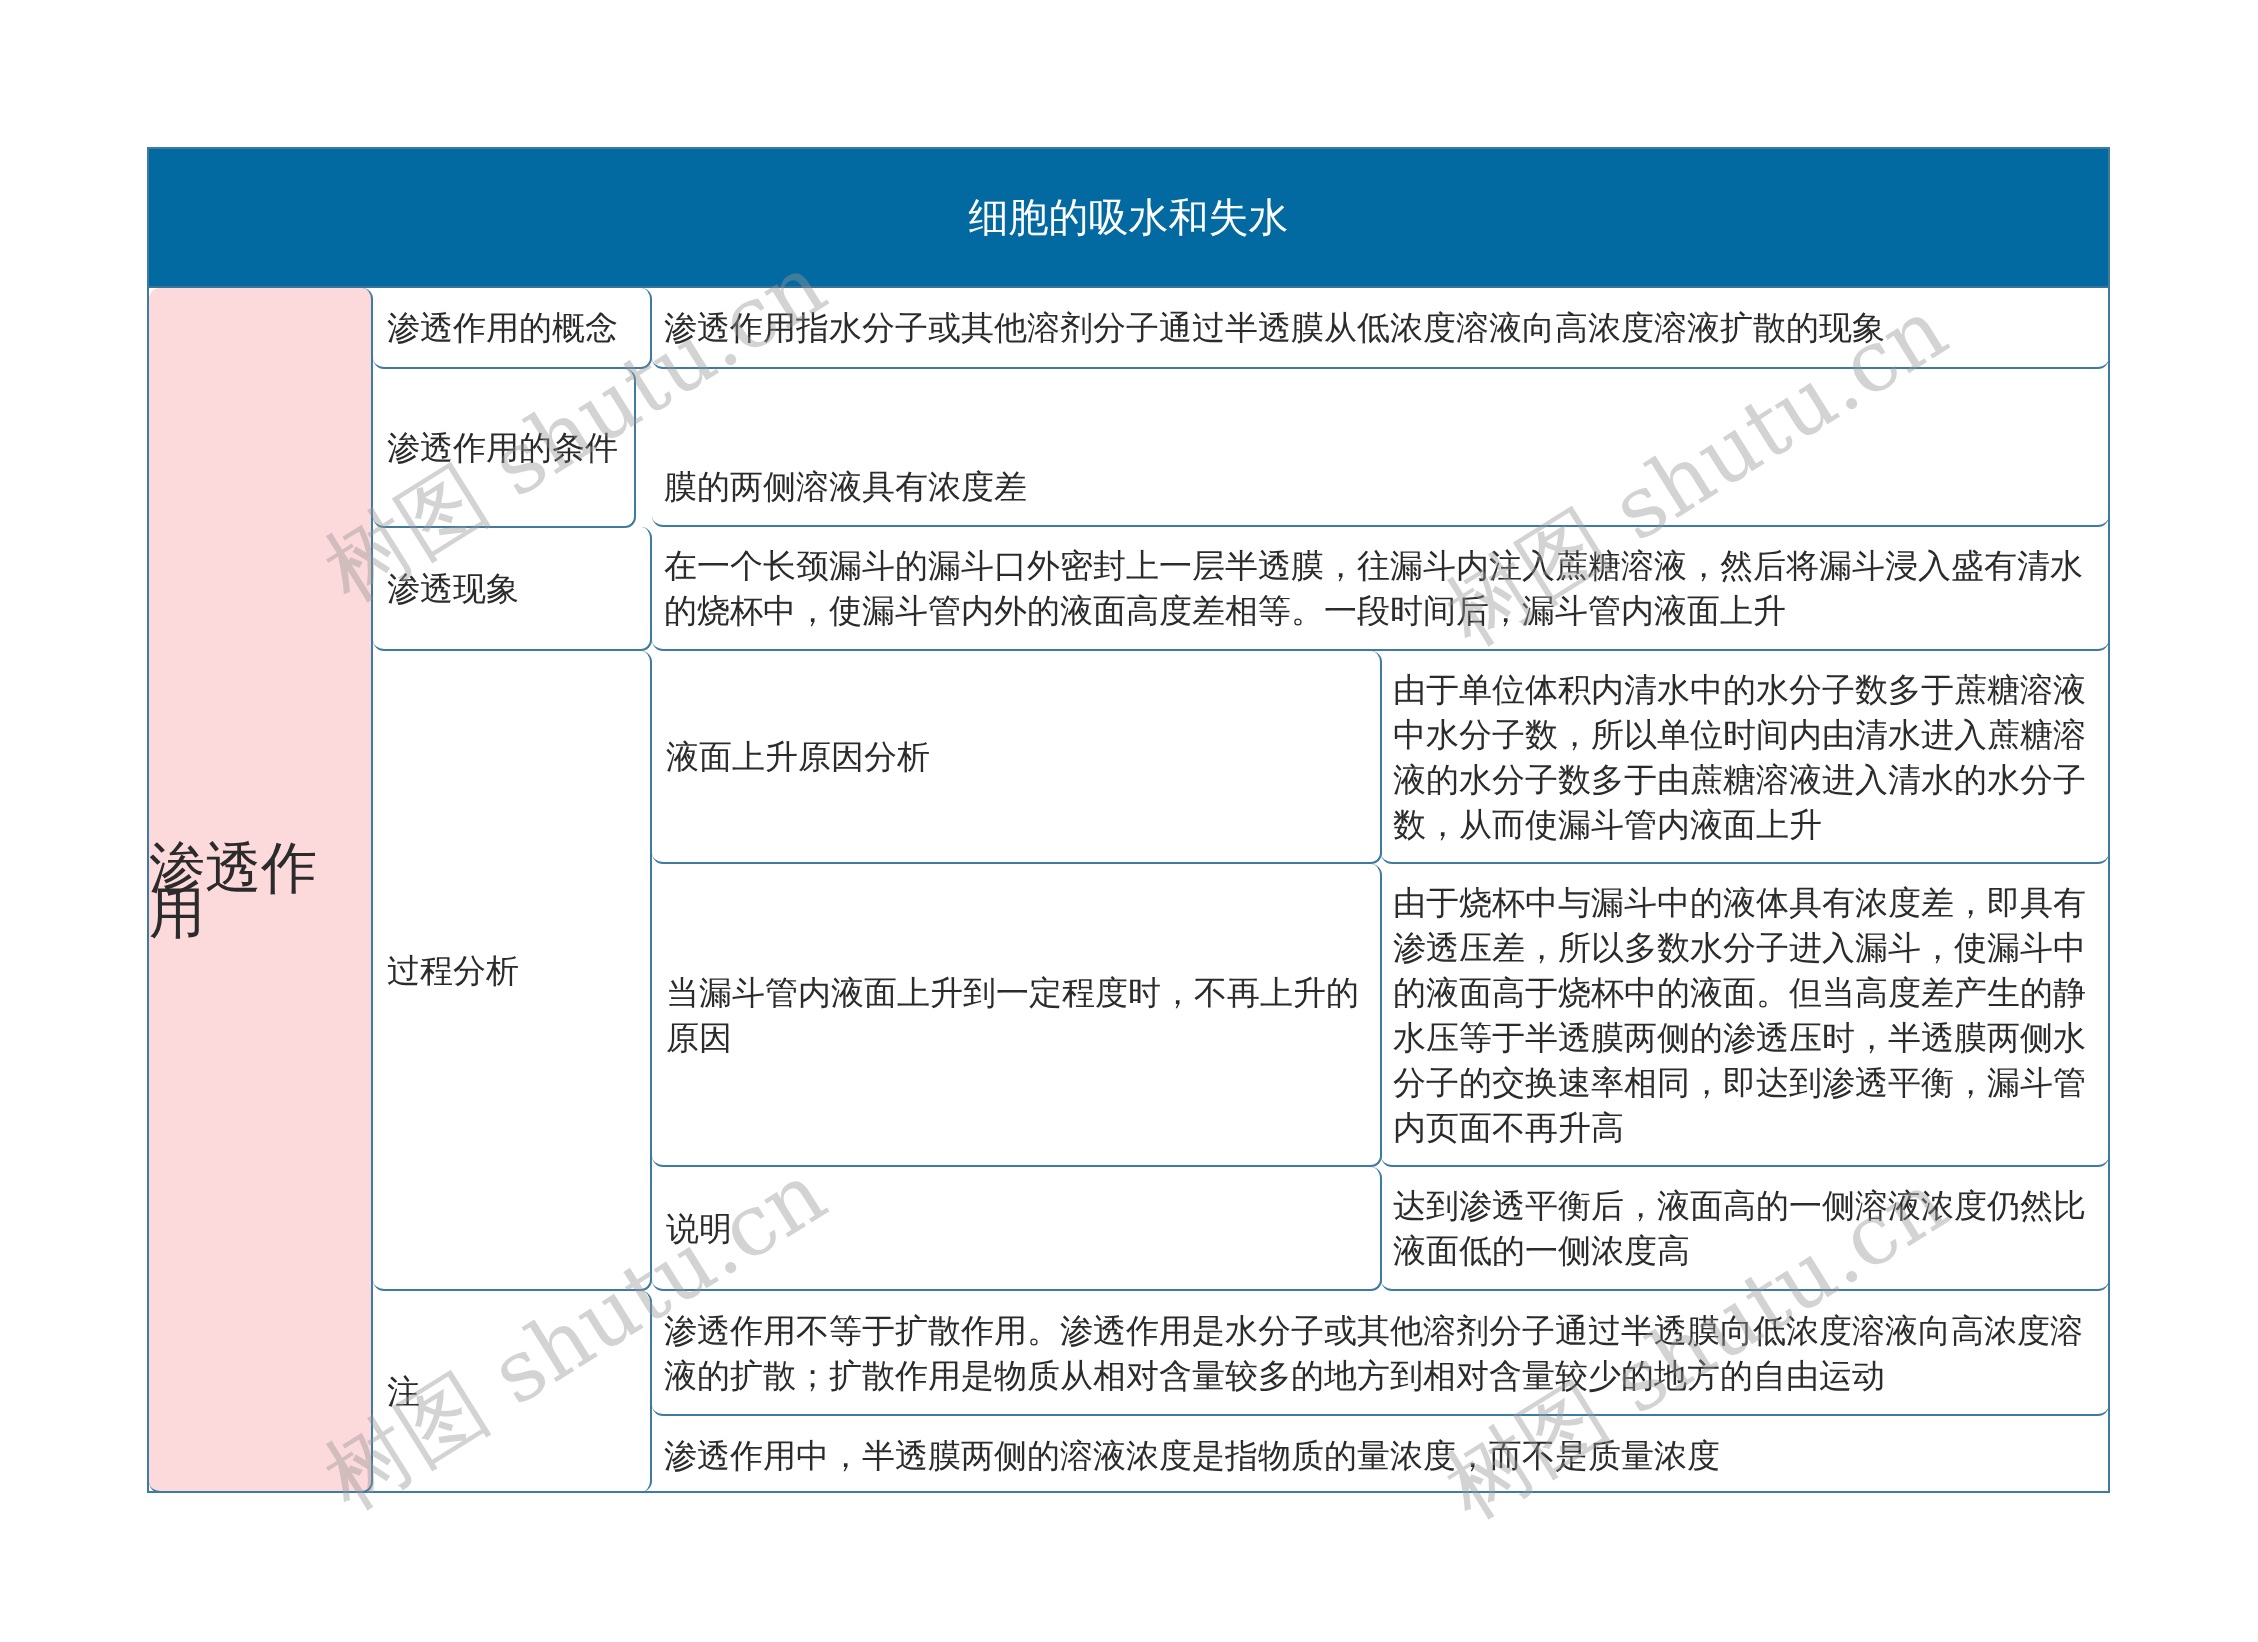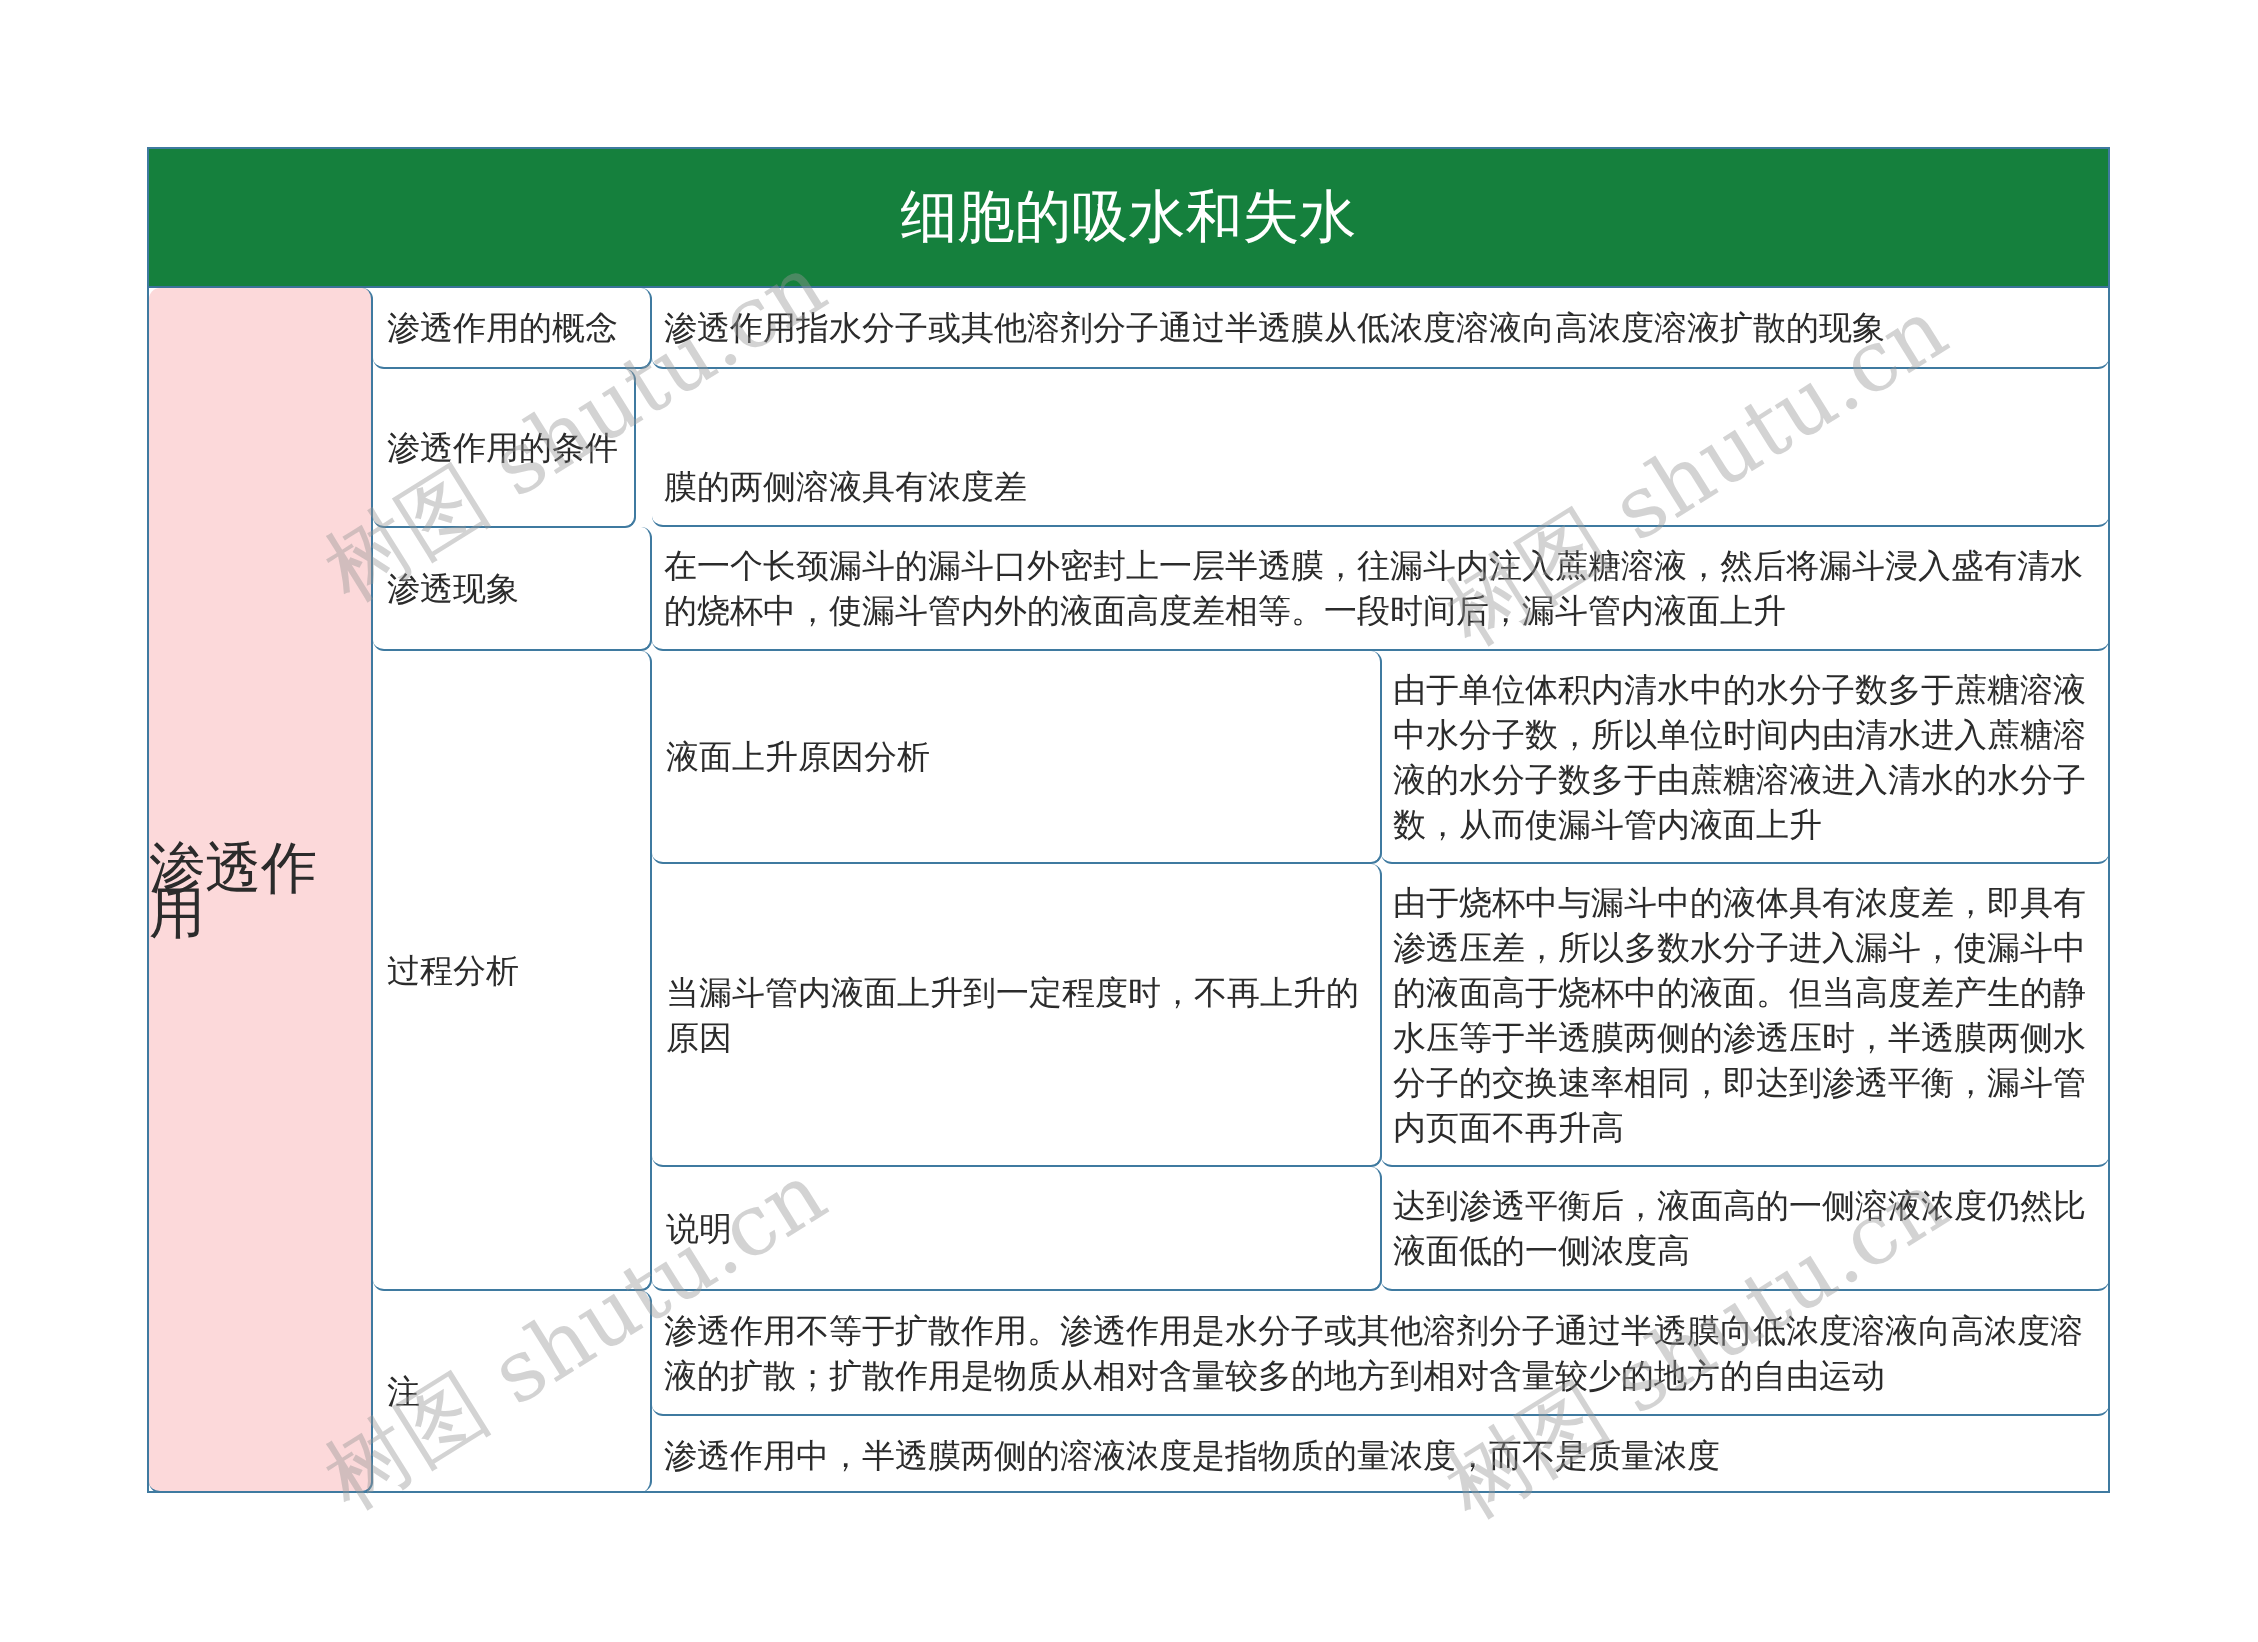--- a/index.html
+++ b/index.html
@@ -1,21 +1,21 @@
 <!DOCTYPE html>
 <html style="font-size:14px"><head>
 <meta charset="utf-8">
 <style>
   html, body { margin:0; padding:0; background:#ffffff; }
   body { width:2258px; height:1643px; position:relative; overflow:hidden;
          font-family:"DejaVu Sans","Liberation Sans",sans-serif; color:#2b2b2b; }
   .table { position:absolute; left:147px; top:147px; width:1963px; height:1346px;
            border:2.6px solid #3f7aa0; box-sizing:border-box; background:#fff; }
-  .title { position:absolute; left:0; top:0; right:0; height:139px; background:#15803d;
-           color:#ffffff; font-size:57px; display:flex; align-items:center; justify-content:center;
+  .title { position:absolute; left:0; top:0; right:0; height:139px; background:#0369a1;
+           color:#ffffff; font-size:40px; display:flex; align-items:center; justify-content:center;
            border-bottom:2.6px solid #3a7299; box-sizing:border-box; }
   .cell { position:absolute; box-sizing:border-box; border-right:2.6px solid #3f7aa0;
           border-bottom:2.6px solid #3f7aa0; display:flex; align-items:center;
           padding:0 14px; font-size:33px; line-height:45px;border-radius:11px; }
   .cell.last-col { border-right:none;padding-left:12px; }
   .cell.last-row { border-bottom:none; }
   .pink { background:#fcd9da; justify-content:center; font-size:56px; padding:0; }
   .watermark { position:absolute; font-family:"DejaVu Serif","Liberation Serif",serif;
                font-size:85px; color:rgba(150,150,150,0.42); white-space:nowrap;
                transform:rotate(-32deg); transform-origin:center; pointer-events:none; }

